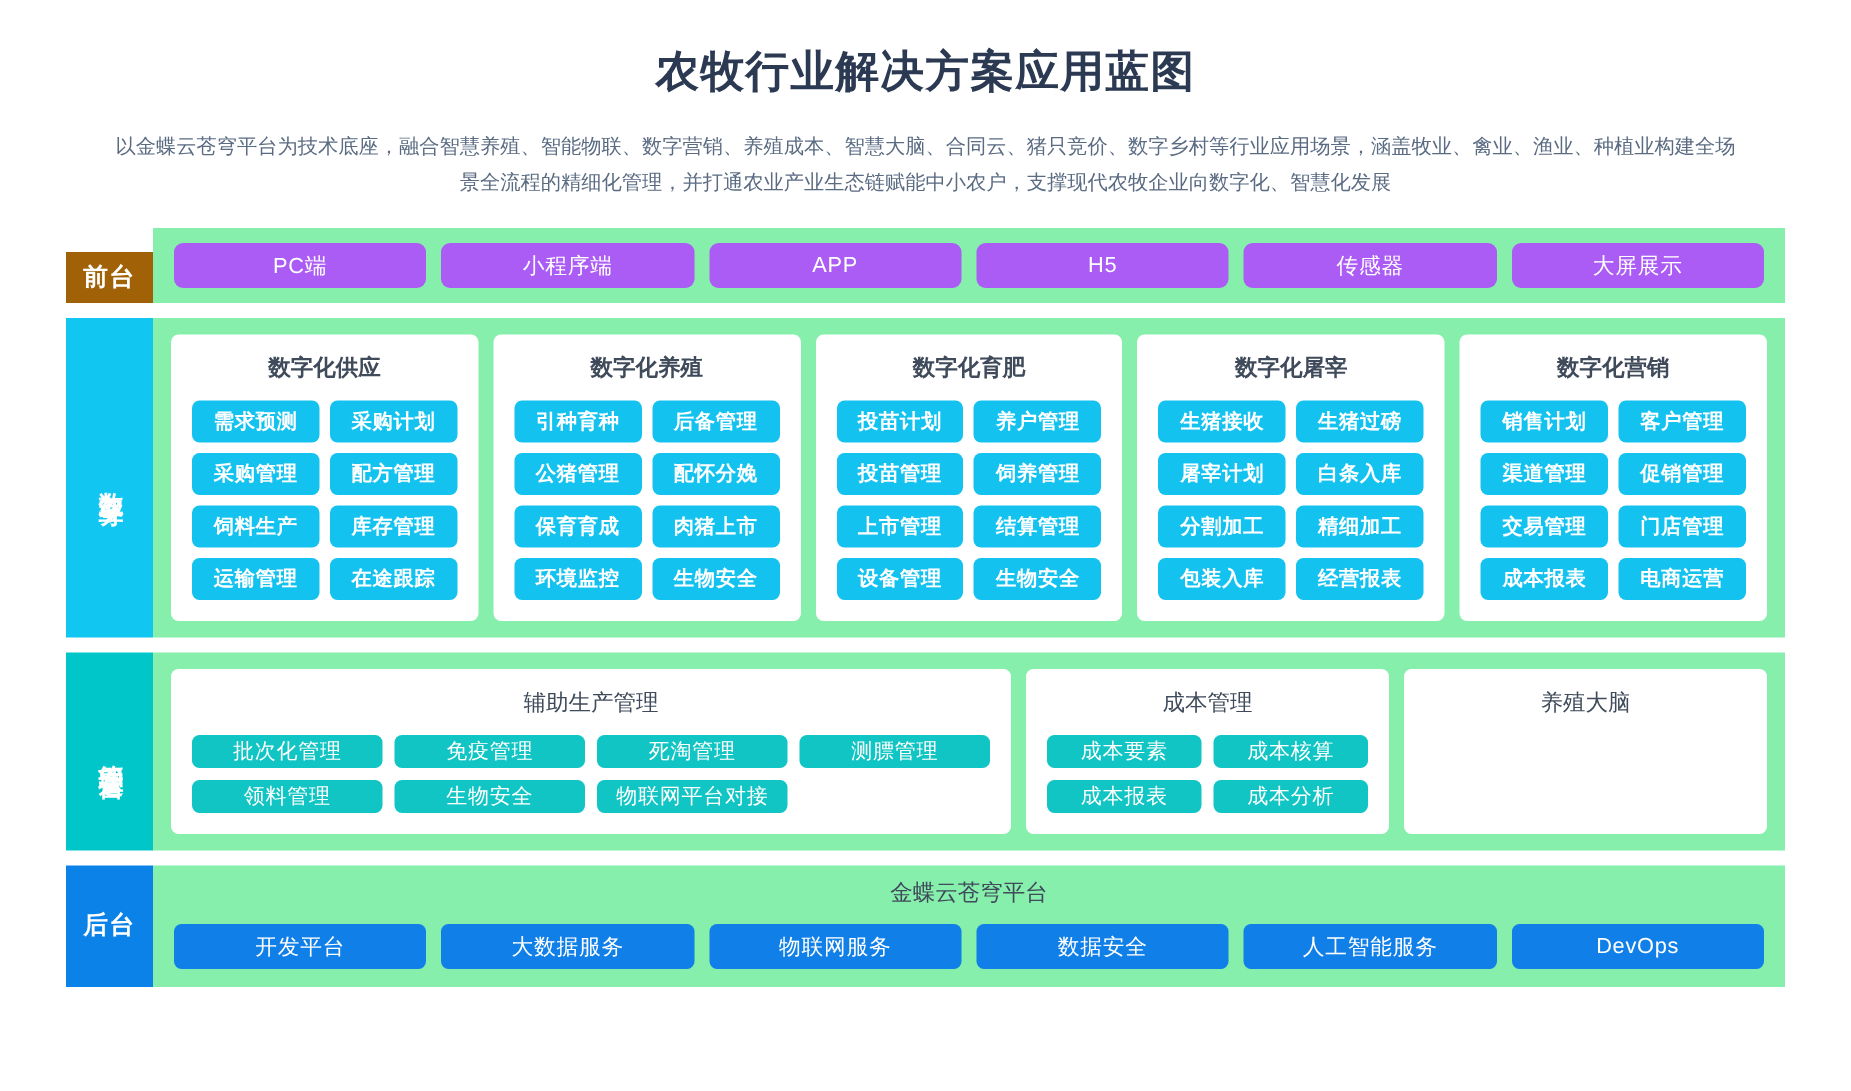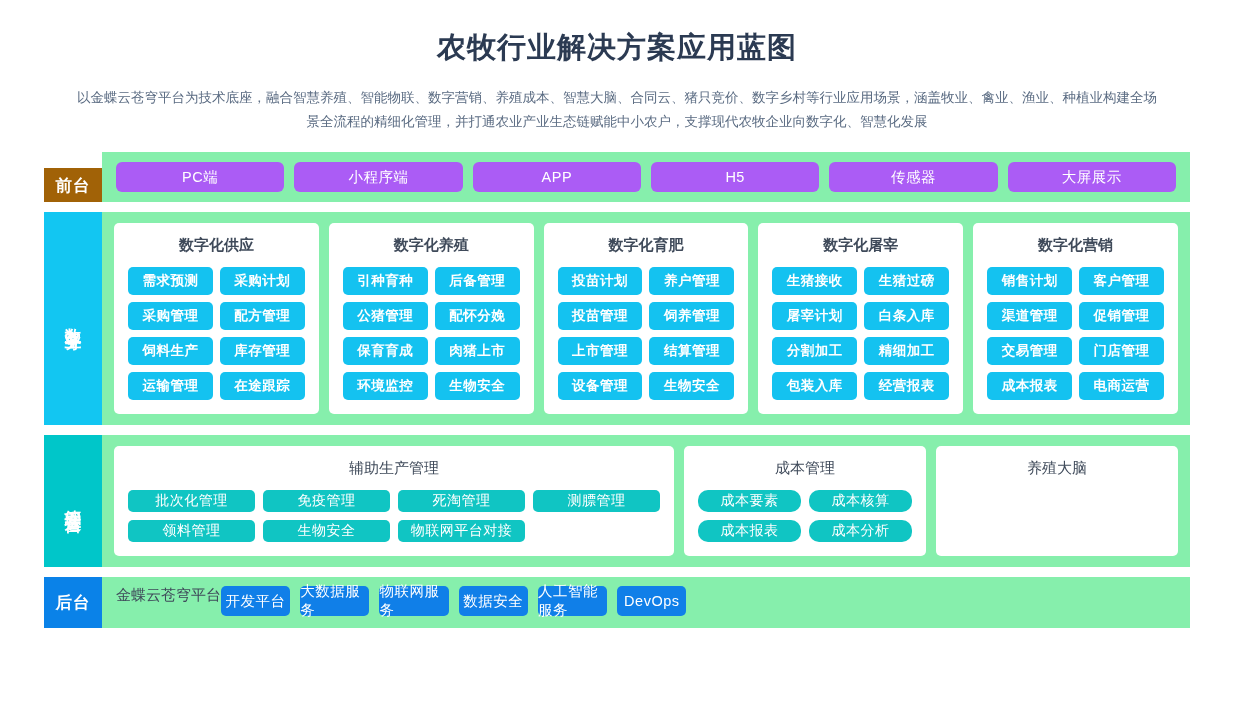--- a/index.html
+++ b/index.html
@@ -139,26 +139,27 @@
     height: 22px;
     display: flex;
     align-items: center;
     justify-content: center;
     font-size: 14px;
     letter-spacing: .5px;
   }
   .grid4 { display: flex; flex-wrap: wrap; gap: 8px; }
   .grid4 > * { flex: 0 0 calc(25% - 6px); }
   .grid2 { display: flex; flex-wrap: wrap; gap: 8px; }
-  .grid2 > * { flex: 0 0 calc(50% - 4px); border-radius: 10px; }
+  .grid2 > * { flex: 0 0 calc(50% - 4px); }
 
   
   .lbl-back { background: #0a82e8; }
   .row-back .band-body {
     padding: 9px 14px 12px 14px;
+    flex-direction: column;
     align-items: stretch;
   }
   .back-title {
     text-align: center;
     font-size: 15px;
     color: #3f4a5a;
     margin-bottom: 11px;
   }
   .back-row { display: flex; gap: 10px; }
   .chip-blue {

